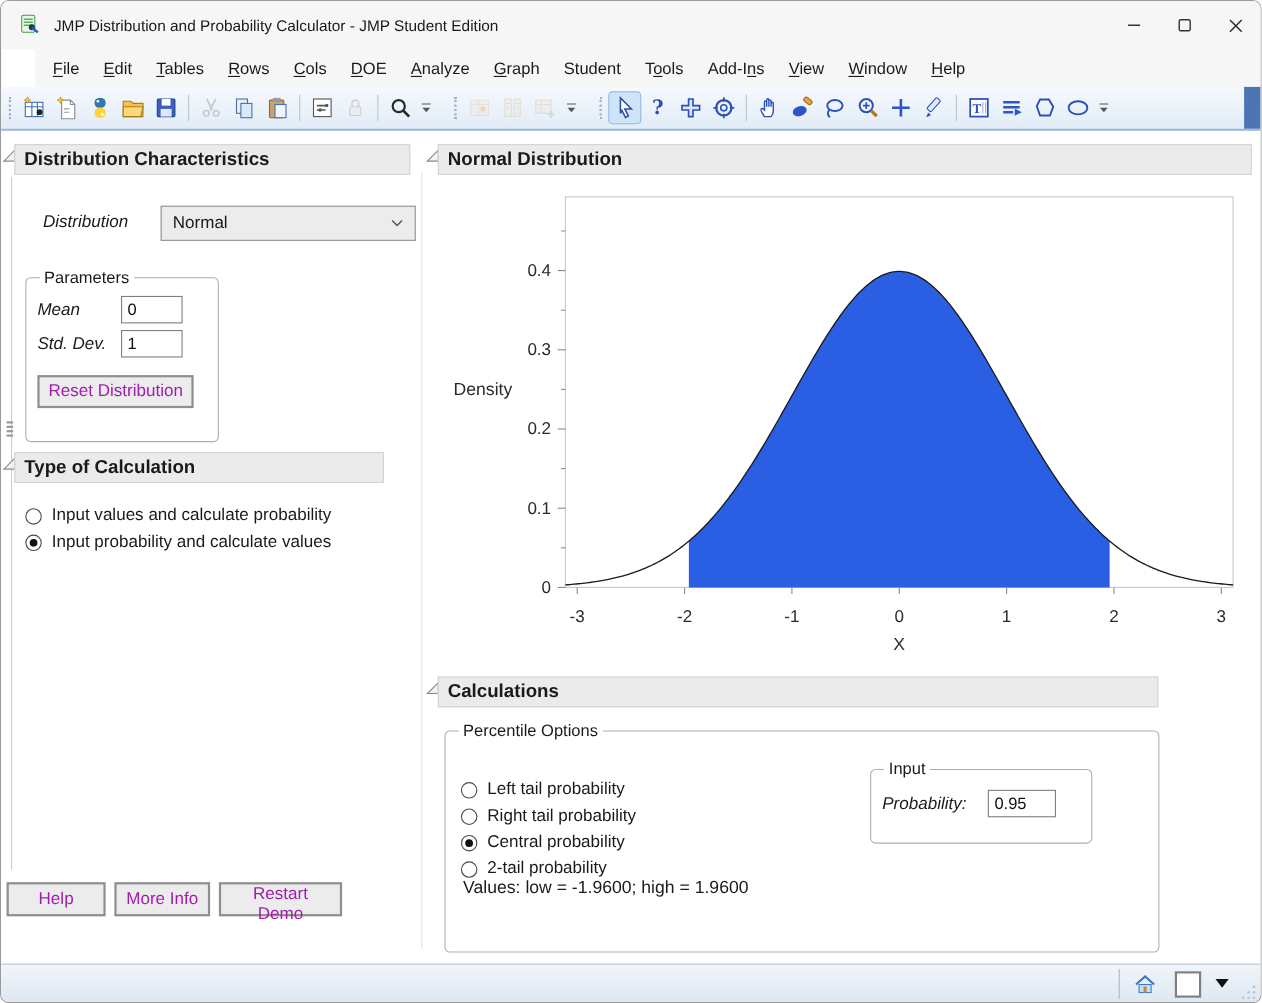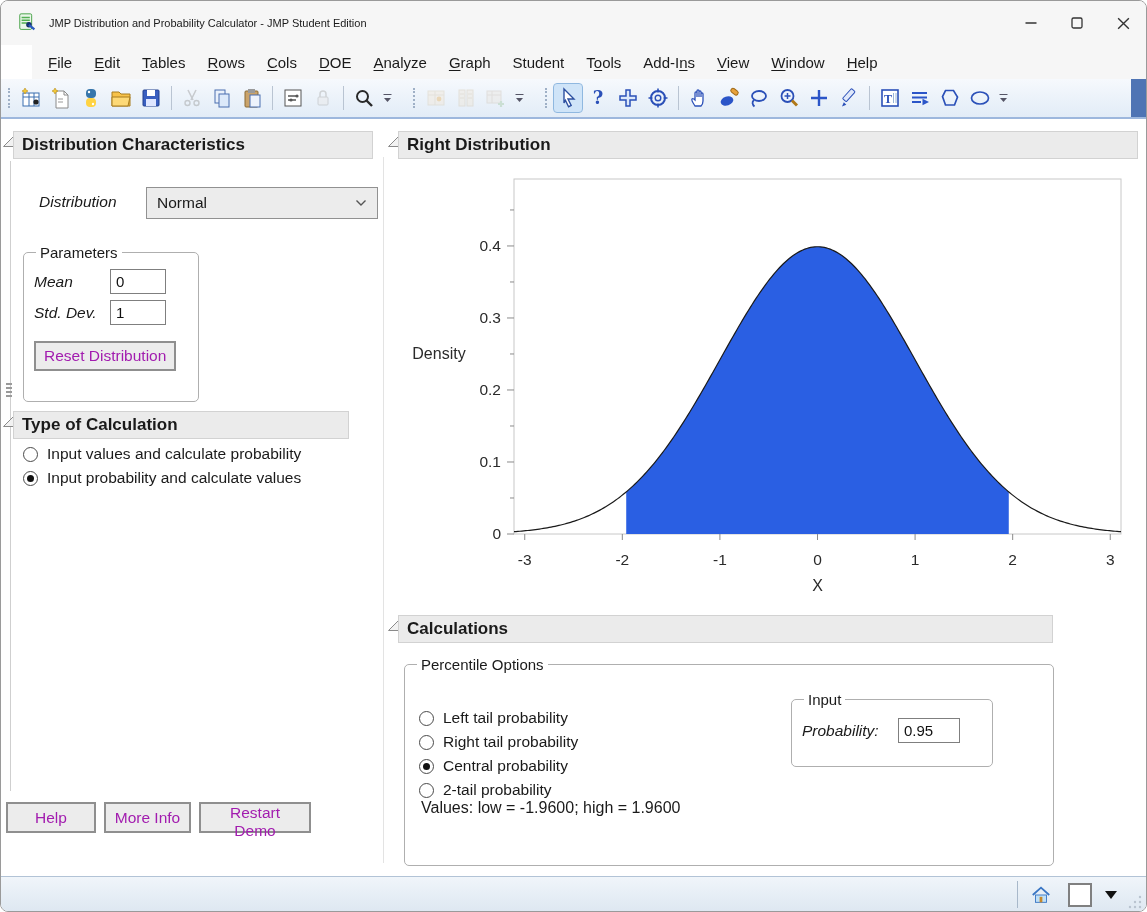--- a/index.html
+++ b/index.html
@@ -1,21 +1,21 @@
 <!DOCTYPE html>
 <html><head>
 <meta charset="utf-8">
 <style>
   html,body{margin:0;padding:0;background:#fff;}
   .window{width:1147px;height:912px;box-sizing:border-box;border:1px solid #9a9a9a;border-radius:8px;
     overflow:hidden;background:#fff;font-family:"Liberation Sans",sans-serif;color:#1a1a1a;position:relative;}
   
   .titlebar{height:44px;background:#f6f6f6;display:flex;align-items:center;}
   .app-icon{margin:0 10px 0 16px;width:22px;height:22px;flex:0 0 auto;}
-  .win-title{font-size:11px;}
+  .win-title{font-size:14px;}
   .win-controls{margin-left:auto;display:flex;height:100%;}
   .win-btn{width:46px;height:100%;display:flex;align-items:center;justify-content:center;}
   
   .menubar{height:34px;background:#f6f6f6;display:flex;align-items:center;padding-left:5px;font-size:15px;margin-left:31px;}
   .menu-item{padding:5px 11px;cursor:default;}
   .menu-item u{text-decoration:underline;text-underline-offset:2px;}
   
   .toolbar{height:40px;background:linear-gradient(#f6f9fd,#e2ecf7);border-bottom:2px solid #9db7dd;
     box-sizing:border-box;display:flex;align-items:center;position:relative;}
   .tb-group{display:flex;align-items:center;margin-right:10px;}
@@ -363,42 +363,42 @@
       </div>
       <button class="btn" id="reset-btn">Reset Distribution</button>
     </fieldset>
 
     <svg class="disclosure" style="left:1px;top:296px;" viewBox="0 0 13 13">
         <path d="M11.5 1.5v10h-10z" fill="#f2f2f2" stroke="#8a8a8a"></path>
       </svg>
     <div class="section-header" style="left:12px;top:292px;width:336px;height:28px;">
       <span>Type of Calculation</span>
     </div>
-    <div id="calc-type-list" style="position:absolute;left:22px;top:323px;">
+    <div id="calc-type-list" style="position:absolute;left:22px;top:338px;">
         <label class="radio-row">
           <span class="radio"></span>
           <span class="radio-label">Input values and calculate probability</span>
         </label>
         <label class="radio-row">
           <span class="radio checked"></span>
           <span class="radio-label">Input probability and calculate values</span>
         </label>
       </div>
 
     <div id="footer-buttons">
         <button class="btn footer-btn" style="left: 5px; top: 683px; width: 90px;">Help</button>
         <button class="btn footer-btn" style="left: 103px; top: 683px; width: 87px;">More Info</button>
         <button class="btn footer-btn" style="left: 198px; top: 683px; width: 112px;">Restart Demo</button>
       </div>
 
     <svg class="disclosure" style="left:386px;top:16px;" viewBox="0 0 13 13">
         <path d="M11.5 1.5v10h-10z" fill="#f2f2f2" stroke="#8a8a8a"></path>
       </svg>
     <div class="section-header" style="left:397px;top:12px;width:740px;height:28px;">
-      <span>Right Distribution</span>
+      <span>Normal Distribution</span>
     </div>
 
     <svg id="chart-svg" style="position:absolute;left:400px;top:52px;" width="737" height="430" viewBox="0 0 737 430">
         <rect x="113" y="8" width="607" height="355" fill="#ffffff" stroke="#c8c8c8"></rect>
         <polygon points="225.23,320.92 227.18,319.24 229.13,317.52 231.08,315.75 233.03,313.93 234.99,312.06 236.94,310.14 238.89,308.17 240.84,306.15 242.79,304.08 244.74,301.95 246.70,299.78 248.65,297.55 250.60,295.28 252.55,292.95 254.50,290.57 256.45,288.14 258.41,285.66 260.36,283.13 262.31,280.55 264.26,277.92 266.21,275.24 268.17,272.51 270.12,269.74 272.07,266.92 274.02,264.05 275.97,261.14 277.92,258.18 279.88,255.18 281.83,252.14 283.78,249.07 285.73,245.95 287.68,242.79 289.64,239.60 291.59,236.38 293.54,233.12 295.49,229.83 297.44,226.51 299.39,223.17 301.35,219.80 303.30,216.41 305.25,213.00 307.20,209.57 309.15,206.13 311.10,202.67 313.06,199.20 315.01,195.73 316.96,192.25 318.91,188.76 320.86,185.28 322.82,181.80 324.77,178.32 326.72,174.85 328.67,171.40 330.62,167.96 332.57,164.53 334.53,161.13 336.48,157.75 338.43,154.40 340.38,151.08 342.33,147.79 344.28,144.54 346.24,141.32 348.19,138.15 350.14,135.03 352.09,131.95 354.04,128.93 356.00,125.96 357.95,123.05 359.90,120.20 361.85,117.42 363.80,114.70 365.75,112.06 367.71,109.48 369.66,106.99 371.61,104.57 373.56,102.23 375.51,99.98 377.46,97.82 379.42,95.74 381.37,93.75 383.32,91.86 385.27,90.07 387.22,88.37 389.18,86.77 391.13,85.28 393.08,83.88 395.03,82.60 396.98,81.42 398.93,80.35 400.89,79.38 402.84,78.53 404.79,77.79 406.74,77.16 408.69,76.65 410.64,76.25 412.60,75.96 414.55,75.79 416.50,75.73 418.45,75.79 420.40,75.96 422.36,76.25 424.31,76.65 426.26,77.16 428.21,77.79 430.16,78.53 432.11,79.38 434.07,80.35 436.02,81.42 437.97,82.60 439.92,83.88 441.87,85.28 443.82,86.77 445.78,88.37 447.73,90.07 449.68,91.86 451.63,93.75 453.58,95.74 455.54,97.82 457.49,99.98 459.44,102.23 461.39,104.57 463.34,106.99 465.29,109.48 467.25,112.06 469.20,114.70 471.15,117.42 473.10,120.20 475.05,123.05 477.00,125.96 478.96,128.93 480.91,131.95 482.86,135.03 484.81,138.15 486.76,141.32 488.72,144.54 490.67,147.79 492.62,151.08 494.57,154.40 496.52,157.75 498.47,161.13 500.43,164.53 502.38,167.96 504.33,171.40 506.28,174.85 508.23,178.32 510.18,181.80 512.14,185.28 514.09,188.76 516.04,192.25 517.99,195.73 519.94,199.20 521.90,202.67 523.85,206.13 525.80,209.57 527.75,213.00 529.70,216.41 531.65,219.80 533.61,223.17 535.56,226.51 537.51,229.83 539.46,233.12 541.41,236.38 543.36,239.60 545.32,242.79 547.27,245.95 549.22,249.07 551.17,252.14 553.12,255.18 555.08,258.18 557.03,261.14 558.98,264.05 560.93,266.92 562.88,269.74 564.83,272.51 566.79,275.24 568.74,277.92 570.69,280.55 572.64,283.13 574.59,285.66 576.55,288.14 578.50,290.57 580.45,292.95 582.40,295.28 584.35,297.55 586.30,299.78 588.26,301.95 590.21,304.08 592.16,306.15 594.11,308.17 596.06,310.14 598.01,312.06 599.97,313.93 601.92,315.75 603.87,317.52 605.82,319.24 607.77,320.92 607.77,363.00 225.23,363.00" fill="#2A5FE3"></polygon>
         <path d="M113.00 360.72L114.95 360.57L116.90 360.42L118.86 360.26L120.81 360.08L122.76 359.90L124.71 359.71L126.66 359.51L128.61 359.30L130.57 359.07L132.52 358.84L134.47 358.59L136.42 358.33L138.37 358.05L140.32 357.76L142.28 357.46L144.23 357.14L146.18 356.80L148.13 356.45L150.08 356.08L152.04 355.70L153.99 355.29L155.94 354.87L157.89 354.42L159.84 353.96L161.79 353.47L163.75 352.96L165.70 352.43L167.65 351.88L169.60 351.30L171.55 350.69L173.50 350.06L175.46 349.40L177.41 348.72L179.36 348.00L181.31 347.26L183.26 346.48L185.22 345.68L187.17 344.84L189.12 343.97L191.07 343.07L193.02 342.13L194.97 341.15L196.93 340.14L198.88 339.10L200.83 338.01L202.78 336.89L204.73 335.72L206.68 334.52L208.64 333.28L210.59 331.99L212.54 330.66L214.49 329.28L216.44 327.87L218.40 326.40L220.35 324.89L222.30 323.34L224.25 321.74L226.20 320.09L228.15 318.39L230.11 316.64L232.06 314.85L234.01 313.00L235.96 311.11L237.91 309.16L239.86 307.17L241.82 305.12L243.77 303.02L245.72 300.87L247.67 298.67L249.62 296.42L251.58 294.12L253.53 291.77L255.48 289.36L257.43 286.91L259.38 284.40L261.33 281.84L263.29 279.24L265.24 276.58L267.19 273.88L269.14 271.13L271.09 268.33L273.05 265.49L275.00 262.60L276.95 259.67L278.90 256.69L280.85 253.67L282.80 250.61L284.76 247.51L286.71 244.37L288.66 241.20L290.61 237.99L292.56 234.75L294.51 231.48L296.47 228.18L298.42 224.85L300.37 221.49L302.32 218.11L304.27 214.71L306.23 211.29L308.18 207.85L310.13 204.40L312.08 200.94L314.03 197.47L315.98 193.99L317.94 190.50L319.89 187.02L321.84 183.54L323.79 180.06L325.74 176.59L327.69 173.12L329.65 169.67L331.60 166.24L333.55 162.83L335.50 159.44L337.45 156.07L339.41 152.73L341.36 149.43L343.31 146.16L345.26 142.92L347.21 139.73L349.16 136.58L351.12 133.48L353.07 130.43L355.02 127.44L356.97 124.50L358.92 121.62L360.87 118.80L362.83 116.05L364.78 113.37L366.73 110.76L368.68 108.23L370.63 105.77L372.59 103.39L374.54 101.10L376.49 98.89L378.44 96.77L380.39 94.73L382.34 92.80L384.30 90.95L386.25 89.21L388.20 87.56L390.15 86.01L392.10 84.57L394.05 83.23L396.01 81.99L397.96 80.87L399.91 79.85L401.86 78.94L403.81 78.15L405.77 77.46L407.72 76.89L409.67 76.43L411.62 76.09L413.57 75.86L415.52 75.74L417.48 75.74L419.43 75.86L421.38 76.09L423.33 76.43L425.28 76.89L427.23 77.46L429.19 78.15L431.14 78.94L433.09 79.85L435.04 80.87L436.99 81.99L438.95 83.23L440.90 84.57L442.85 86.01L444.80 87.56L446.75 89.21L448.70 90.95L450.66 92.80L452.61 94.73L454.56 96.77L456.51 98.89L458.46 101.10L460.41 103.39L462.37 105.77L464.32 108.23L466.27 110.76L468.22 113.37L470.17 116.05L472.13 118.80L474.08 121.62L476.03 124.50L477.98 127.44L479.93 130.43L481.88 133.48L483.84 136.58L485.79 139.73L487.74 142.92L489.69 146.16L491.64 149.43L493.59 152.73L495.55 156.07L497.50 159.44L499.45 162.83L501.40 166.24L503.35 169.67L505.31 173.12L507.26 176.59L509.21 180.06L511.16 183.54L513.11 187.02L515.06 190.50L517.02 193.99L518.97 197.47L520.92 200.94L522.87 204.40L524.82 207.85L526.77 211.29L528.73 214.71L530.68 218.11L532.63 221.49L534.58 224.85L536.53 228.18L538.49 231.48L540.44 234.75L542.39 237.99L544.34 241.20L546.29 244.37L548.24 247.51L550.20 250.61L552.15 253.67L554.10 256.69L556.05 259.67L558.00 262.60L559.95 265.49L561.91 268.33L563.86 271.13L565.81 273.88L567.76 276.58L569.71 279.24L571.67 281.84L573.62 284.40L575.57 286.91L577.52 289.36L579.47 291.77L581.42 294.12L583.38 296.42L585.33 298.67L587.28 300.87L589.23 303.02L591.18 305.12L593.14 307.17L595.09 309.16L597.04 311.11L598.99 313.00L600.94 314.85L602.89 316.64L604.85 318.39L606.80 320.09L608.75 321.74L610.70 323.34L612.65 324.89L614.60 326.40L616.56 327.87L618.51 329.28L620.46 330.66L622.41 331.99L624.36 333.28L626.32 334.52L628.27 335.72L630.22 336.89L632.17 338.01L634.12 339.10L636.07 340.14L638.03 341.15L639.98 342.13L641.93 343.07L643.88 343.97L645.83 344.84L647.78 345.68L649.74 346.48L651.69 347.26L653.64 348.00L655.59 348.72L657.54 349.40L659.50 350.06L661.45 350.69L663.40 351.30L665.35 351.88L667.30 352.43L669.25 352.96L671.21 353.47L673.16 353.96L675.11 354.42L677.06 354.87L679.01 355.29L680.96 355.70L682.92 356.08L684.87 356.45L686.82 356.80L688.77 357.14L690.72 357.46L692.68 357.76L694.63 358.05L696.58 358.33L698.53 358.59L700.48 358.84L702.43 359.07L704.39 359.30L706.34 359.51L708.29 359.71L710.24 359.90L712.19 360.08L714.14 360.26L716.10 360.42L718.05 360.57L720.00 360.72" fill="none" stroke="#1a1a1a" stroke-width="1.2"></path>
         <path d="M123.73472668810288 363v6" stroke="#8a8a8a"></path>
         <text x="123.73472668810288" y="394" text-anchor="middle" font-size="15.5" fill="#2a2a2a" font-family="Liberation Sans, sans-serif">-3</text>
         <path d="M221.32315112540192 363v6" stroke="#8a8a8a"></path>
         <text x="221.32315112540192" y="394" text-anchor="middle" font-size="15.5" fill="#2a2a2a" font-family="Liberation Sans, sans-serif">-2</text>

